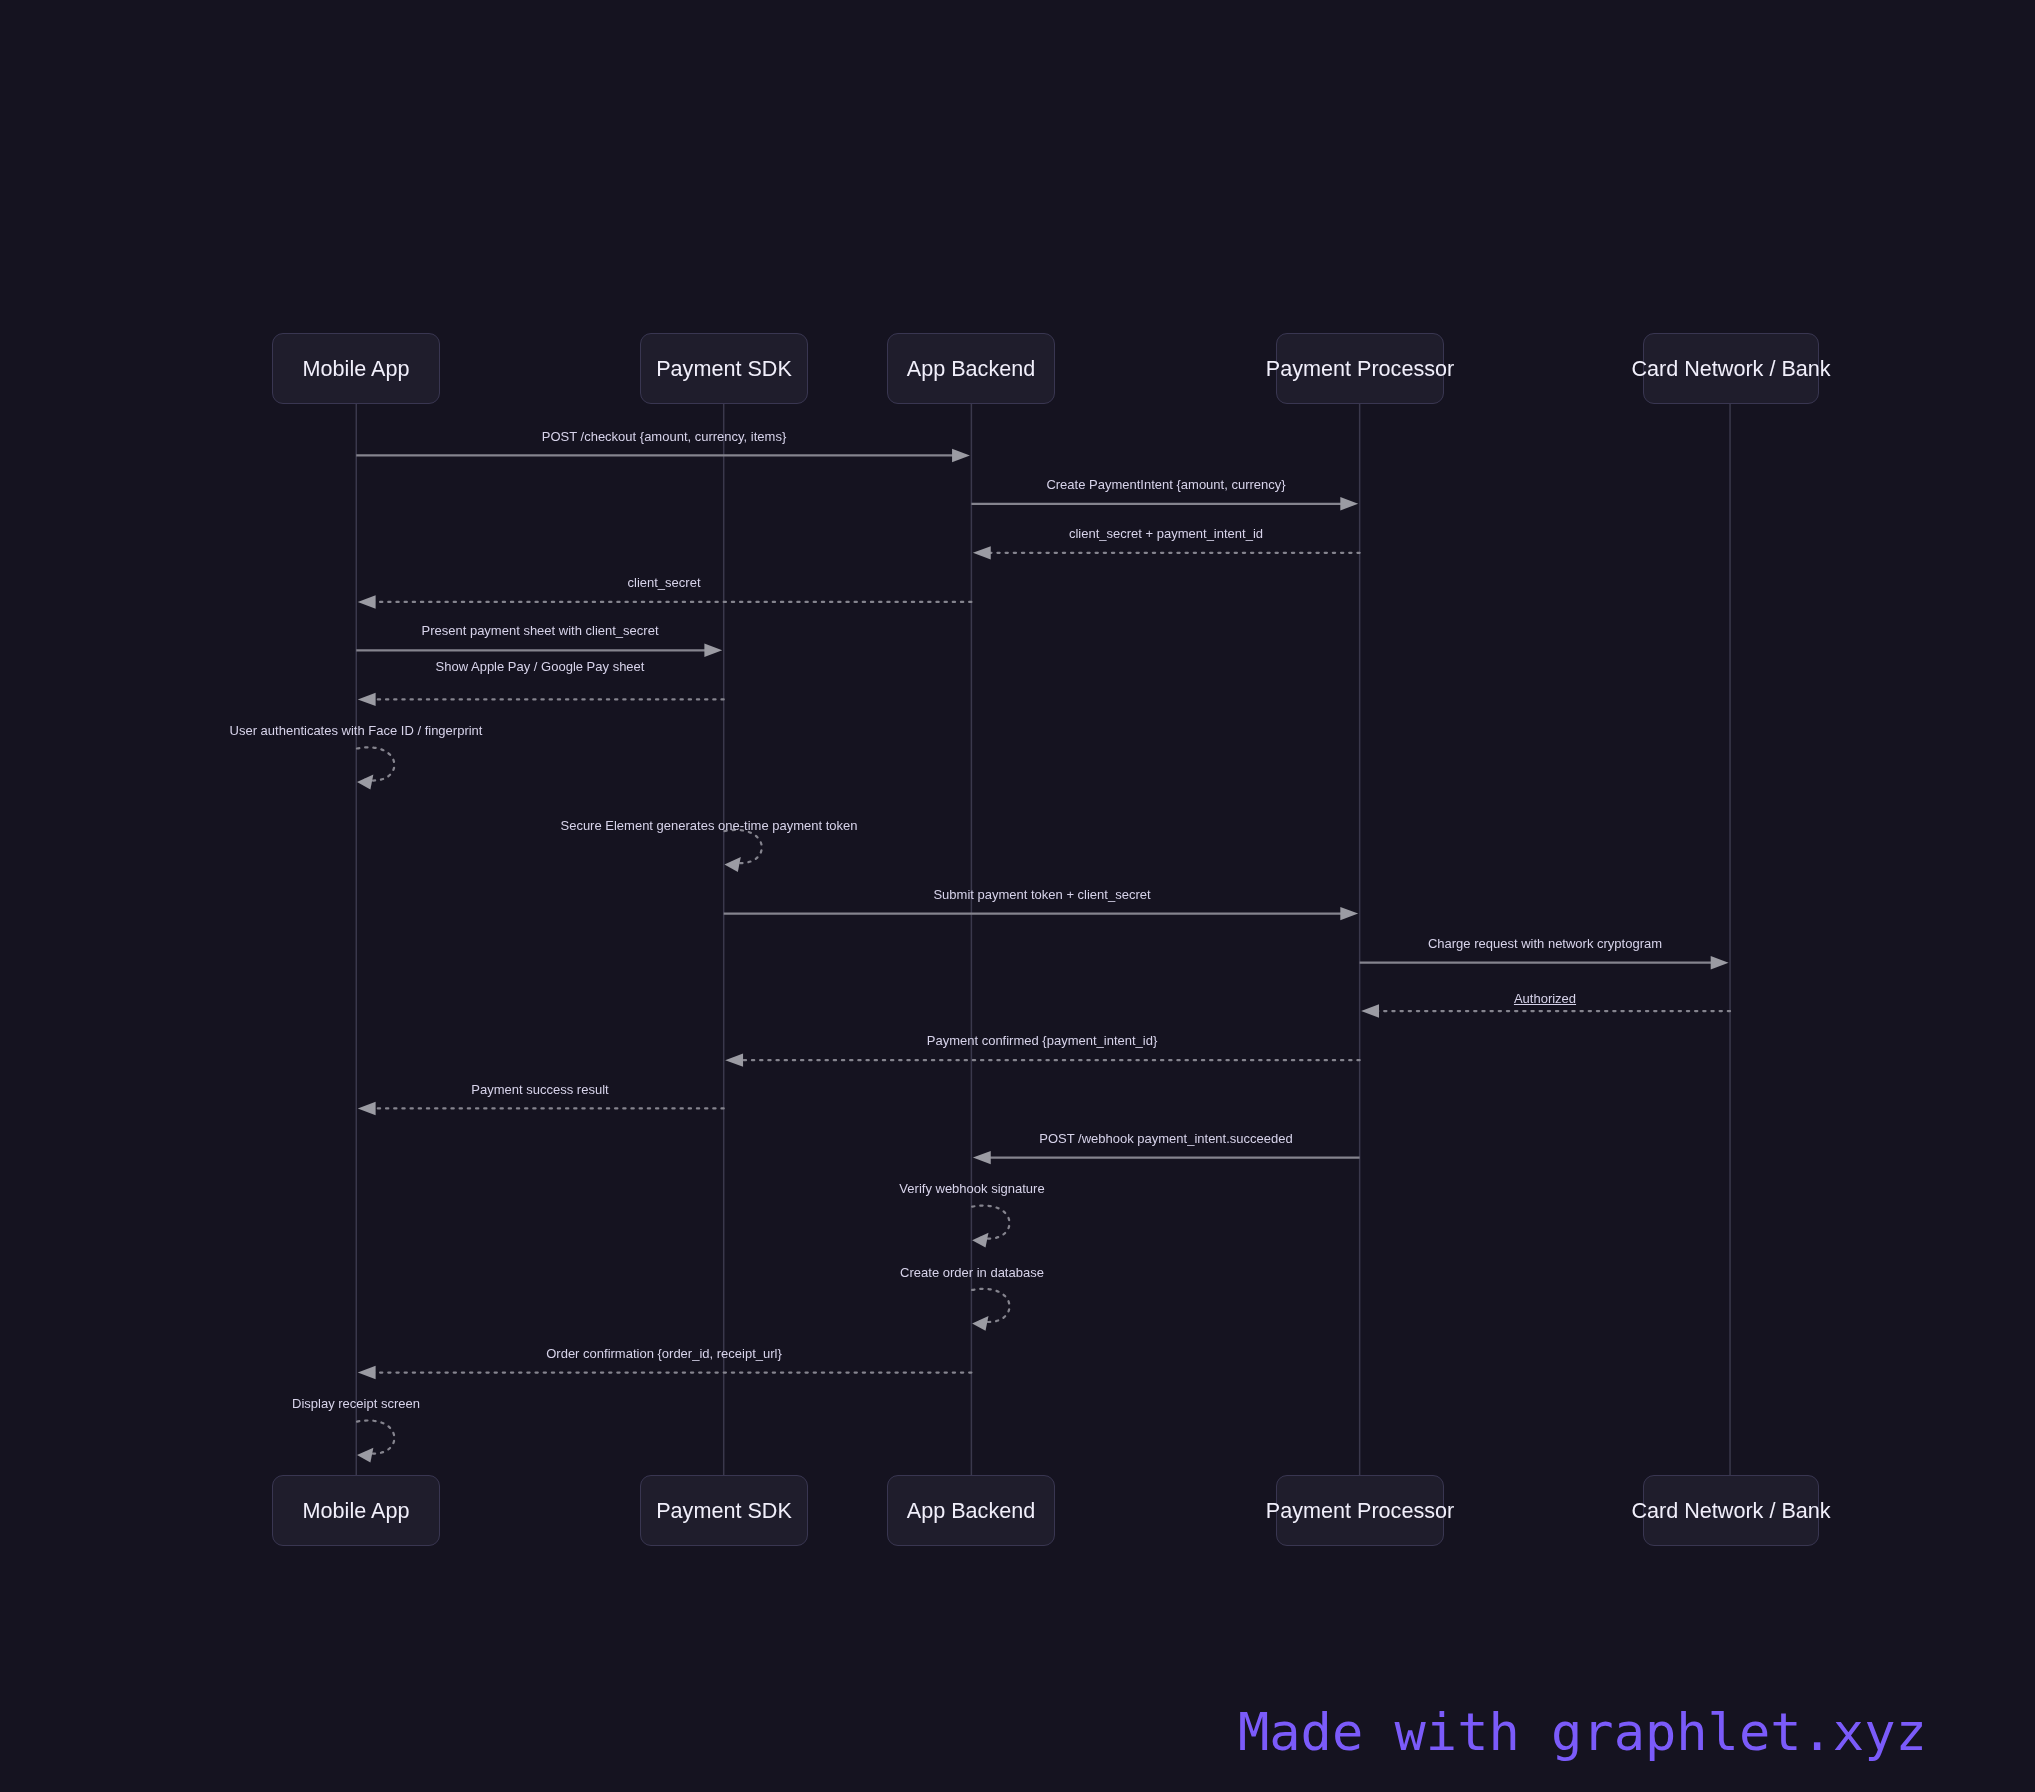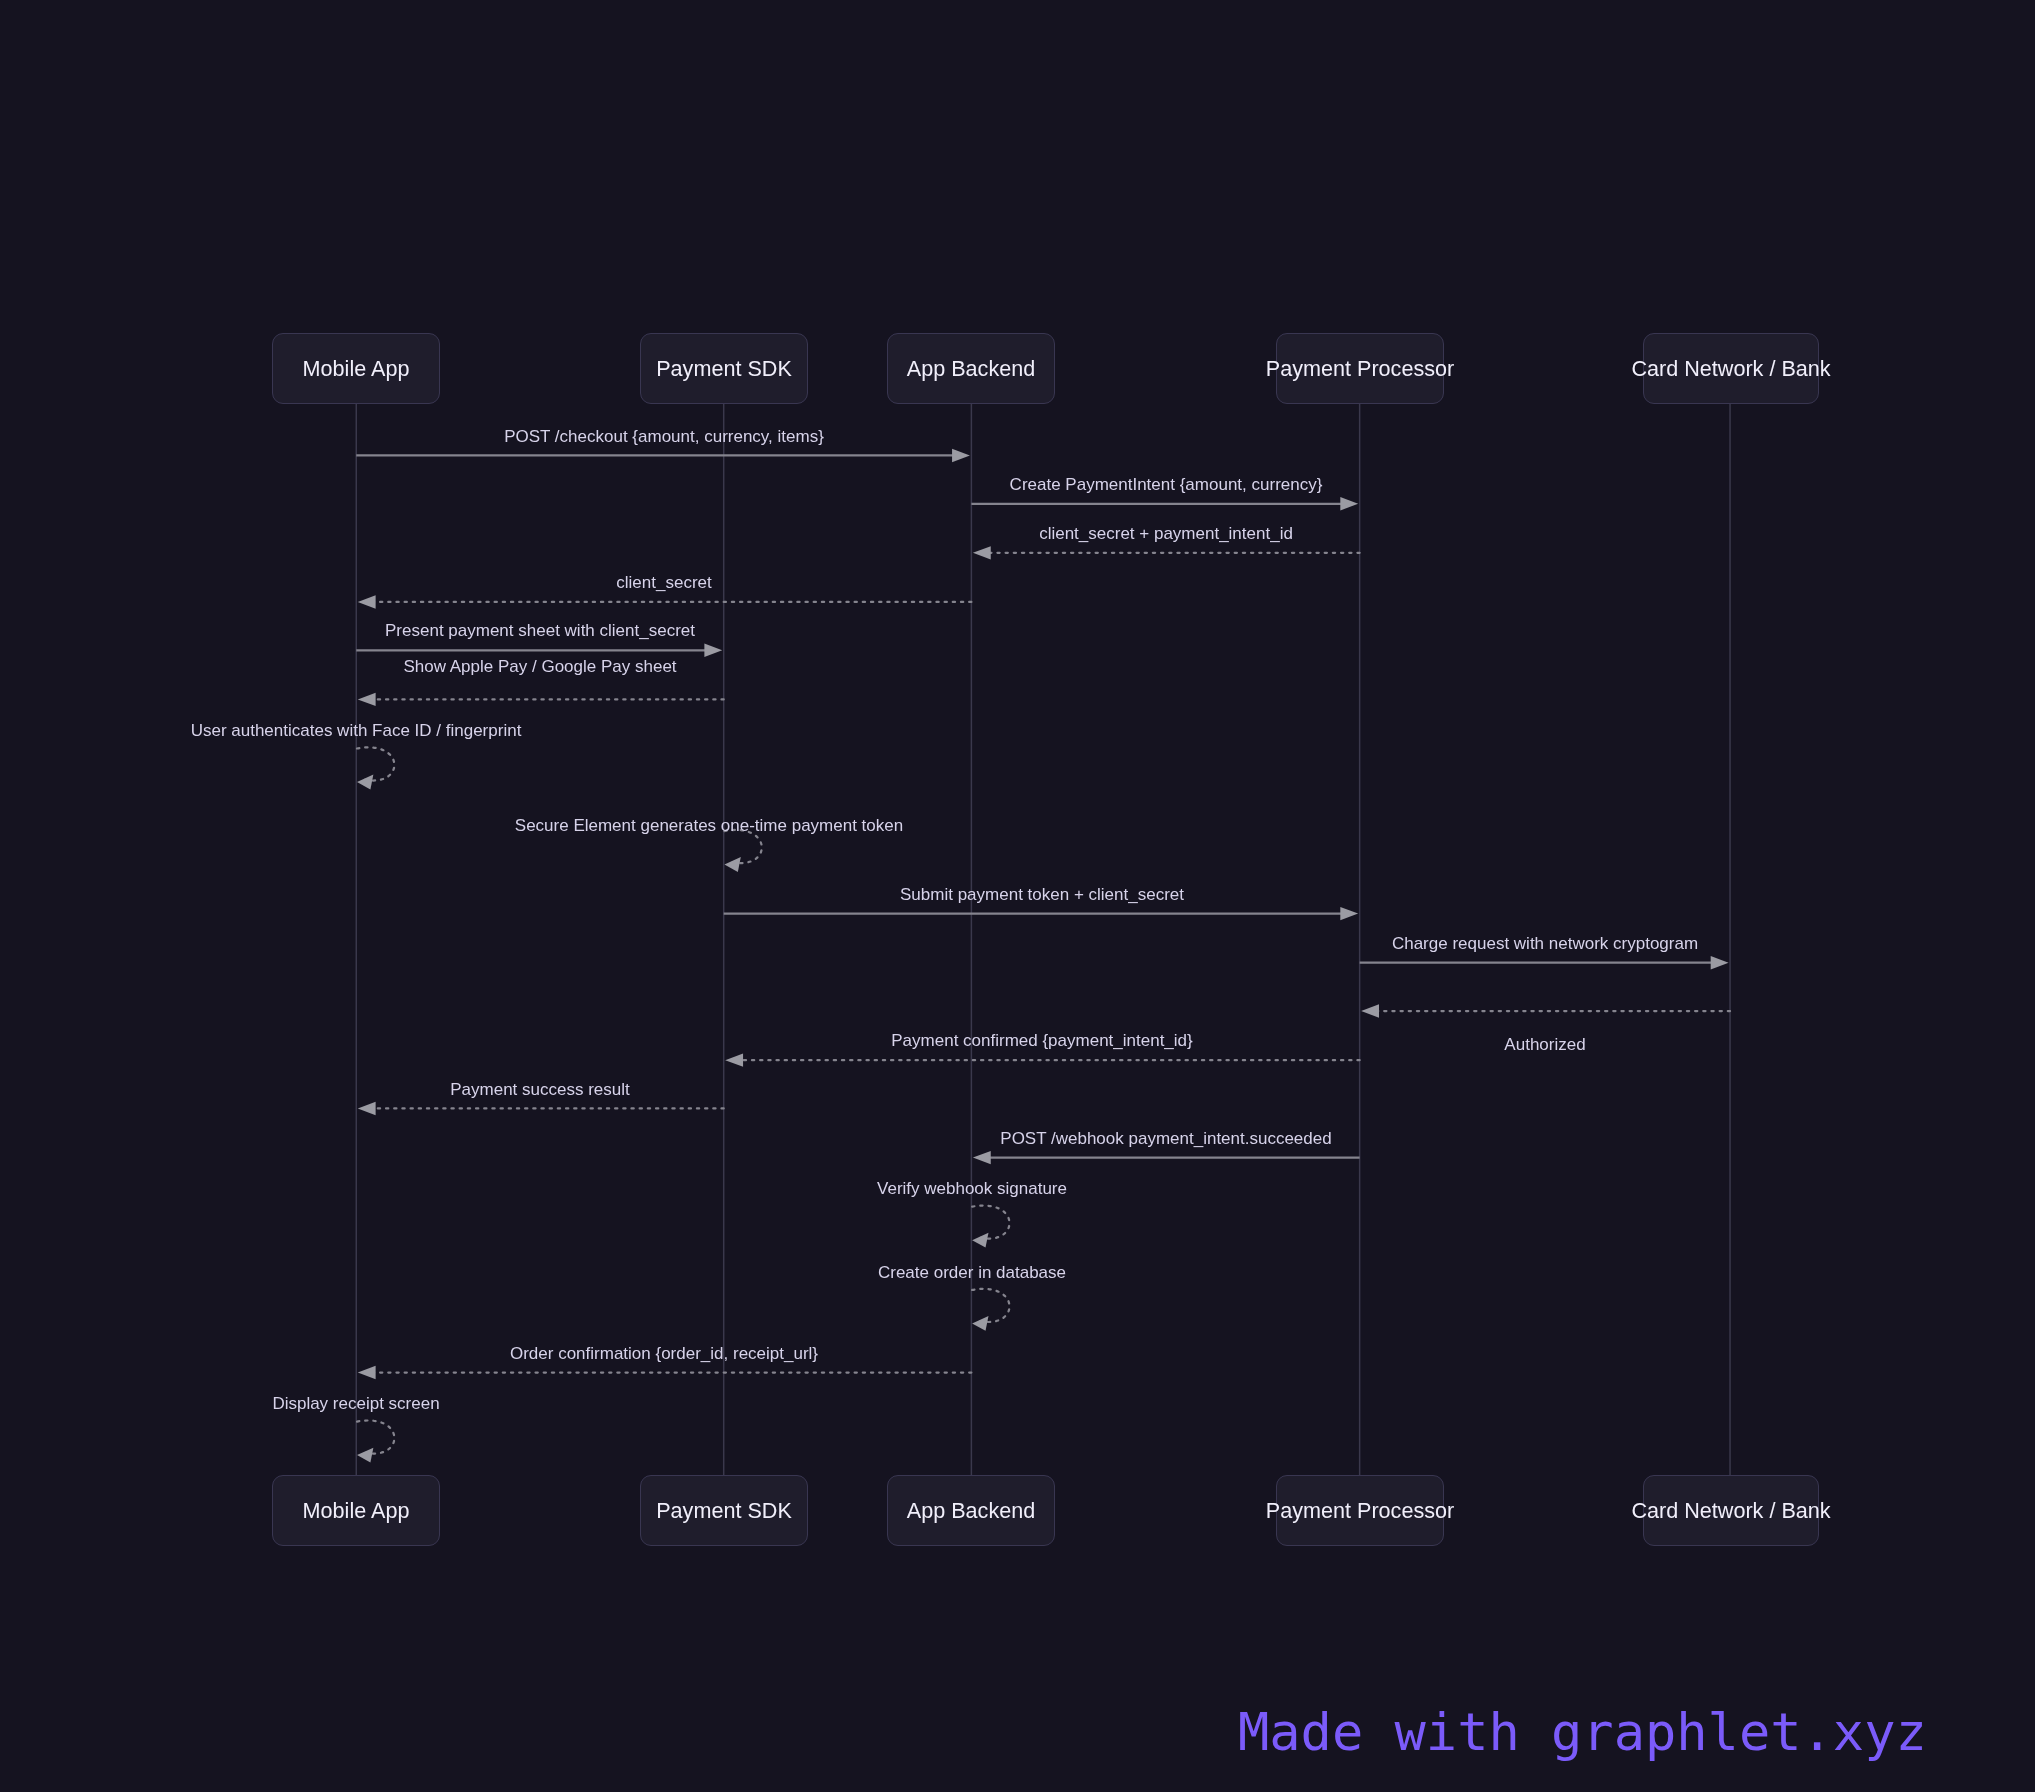--- a/index.html
+++ b/index.html
@@ -42,21 +42,21 @@
     display:flex;align-items:center;justify-content:center;
     color:var(--box-text);
     font-size:21.6px;
     white-space:nowrap;
     box-sizing:border-box;
   }
   .msg-label{
     position:absolute;
     transform:translateX(-50%);
     color:var(--label);
-    font-size:17px;
+    font-size:13px;
     line-height:22px;
     white-space:nowrap;
   }
   .footer{
     position:absolute;
     top:1702px;
     left:1238px;
     font-family:"DejaVu Sans Mono","Liberation Mono",monospace;
     font-size:52px;
     color:var(--accent);
@@ -124,21 +124,21 @@
       <div class="msg-label" style="left: 664px; top: 426px;">POST /checkout {amount, currency, items}</div>
       <div class="msg-label" style="left: 1166px; top: 474px;">Create PaymentIntent {amount, currency}</div>
       <div class="msg-label" style="left: 1166px; top: 523px;">client_secret + payment_intent_id</div>
       <div class="msg-label" style="left: 664px; top: 572px;">client_secret</div>
       <div class="msg-label" style="left: 540px; top: 620px;">Present payment sheet with client_secret</div>
       <div class="msg-label" style="left: 540px; top: 656px;">Show Apple Pay / Google Pay sheet</div>
       <div class="msg-label" style="left: 356px; top: 720px;">User authenticates with Face ID / fingerprint</div>
       <div class="msg-label" style="left: 709px; top: 803px; margin-top: 12px;">Secure Element generates one-time payment token</div>
       <div class="msg-label" style="left: 1042px; top: 884px;">Submit payment token + client_secret</div>
       <div class="msg-label" style="left: 1545px; top: 933px;">Charge request with network cryptogram</div>
-      <div class="msg-label" style="left: 1545px; top: 1034px;">Authorized</div>
+      <div class="msg-label" style="left: 1545px; top: 988px; text-decoration: underline;">Authorized</div>
       <div class="msg-label" style="left: 1042px; top: 1030px;">Payment confirmed {payment_intent_id}</div>
       <div class="msg-label" style="left: 540px; top: 1079px;">Payment success result</div>
       <div class="msg-label" style="left: 1166px; top: 1128px;">POST /webhook payment_intent.succeeded</div>
       <div class="msg-label" style="left: 972px; top: 1178px;">Verify webhook signature</div>
       <div class="msg-label" style="left: 972px; top: 1262px;">Create order in database</div>
       <div class="msg-label" style="left: 664px; top: 1343px;">Order confirmation {order_id, receipt_url}</div>
       <div class="msg-label" style="left: 356px; top: 1393px;">Display receipt screen</div>
     </div>
   <div class="footer">Made with graphlet.xyz</div>
 </div>

